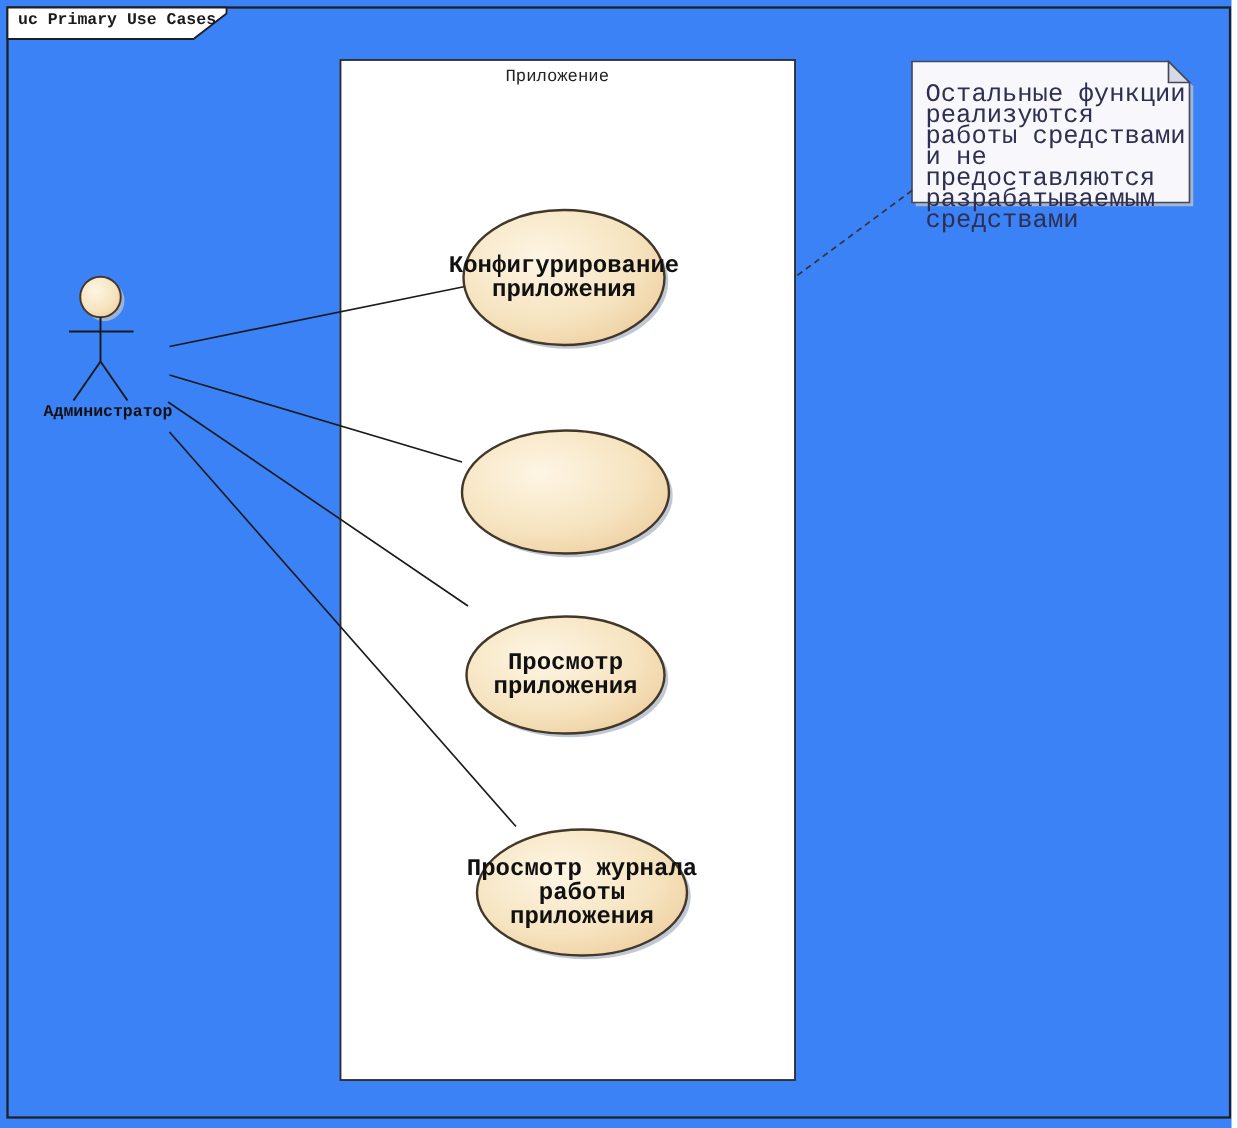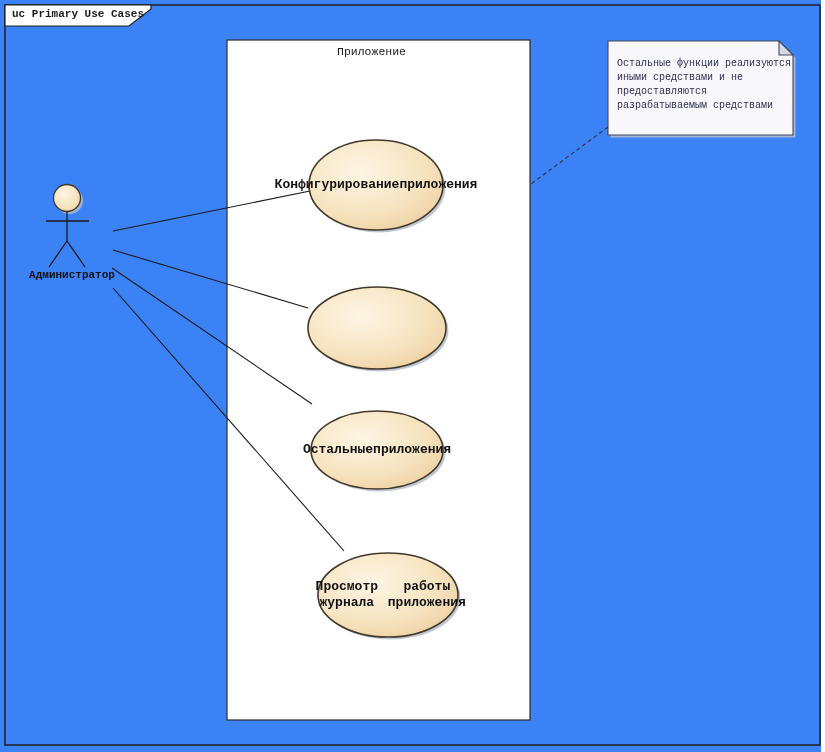--- a/index.html
+++ b/index.html
@@ -3,27 +3,27 @@
 <meta charset="utf-8">
 <style>
   html,body{margin:0;padding:0;background:#fff;}
   #canvas{position:relative;width:821px;height:752px;background:#3b82f6;overflow:hidden;
           font-family:Liberation Mono, monospace;}
   #shapes{position:absolute;left:0;top:0;}
   .txt{position:absolute;color:#111;}
   .tab-label{left:12px;top:8px;font-size:11px;font-weight:bold;color:#1a1a1a;white-space:nowrap;}
   .boundary-label{left:220px;top:45px;width:303px;text-align:center;font-size:11.5px;color:#222;}
   .actor-label{left:7px;top:269px;width:130px;text-align:center;font-size:11px;font-weight:bold;}
-  .uc-label{display:flex;flex-direction:row;align-items:center;justify-content:center;
-            text-align:center;font-size:13px;font-weight:bold;line-height:16px;width:160px;height:34px;}
+  .uc-label{display:flex;flex-direction:column;align-items:center;justify-content:center;
+            text-align:center;font-size:16px;font-weight:bold;line-height:16px;width:160px;height:34px;}
   .uc1{left:296px;top:168px;}
   .uc2{left:297px;top:311px;}
   .uc3{left:297px;top:433px;}
   .uc4{left:308px;top:578px;}
-  .note-text{left:617px;top:57px;width:176px;font-size:10px;line-height:14px;color:#2F2F52;}
+  .note-text{left:617px;top:57px;width:176px;font-size:17px;line-height:14px;color:#2F2F52;}
 </style>
 </head>
 <body>
 
 <div id="canvas">
 
   <svg id="shapes" width="825" height="752" viewBox="0 0 825 752">
     <defs>
       <radialGradient id="ucgrad" cx="38%" cy="35%" r="85%">
         <stop offset="0%" stop-color="#FDF5E4"></stop>
@@ -77,28 +77,28 @@
 
   <div class="txt boundary-label">Приложение</div>
 
   <div class="txt actor-label">Администратор</div>
 
   <div class="txt uc-label uc1">
     <span>Конфигурирование</span>
     <span>приложения</span>
   </div>
   <div class="txt uc-label uc3">
-    <span>Остальные</span>
+    <span>Просмотр</span>
     <span>приложения</span>
   </div>
   <div class="txt uc-label uc4">
     <span>Просмотр журнала</span>
     <span>работы приложения</span>
   </div>
 
   <div class="txt note-text">
     <div>Остальные функции реализуются</div>
-    <div>иными средствами и не</div>
+    <div>работы средствами и не</div>
     <div>предоставляются</div>
     <div>разрабатываемым средствами</div>
   </div>
 
 </div>
 
 </body></html>

